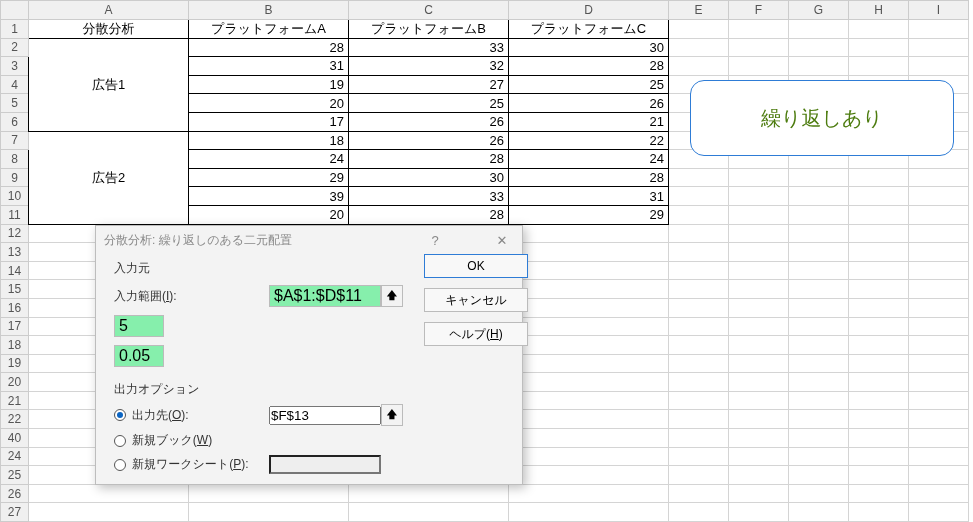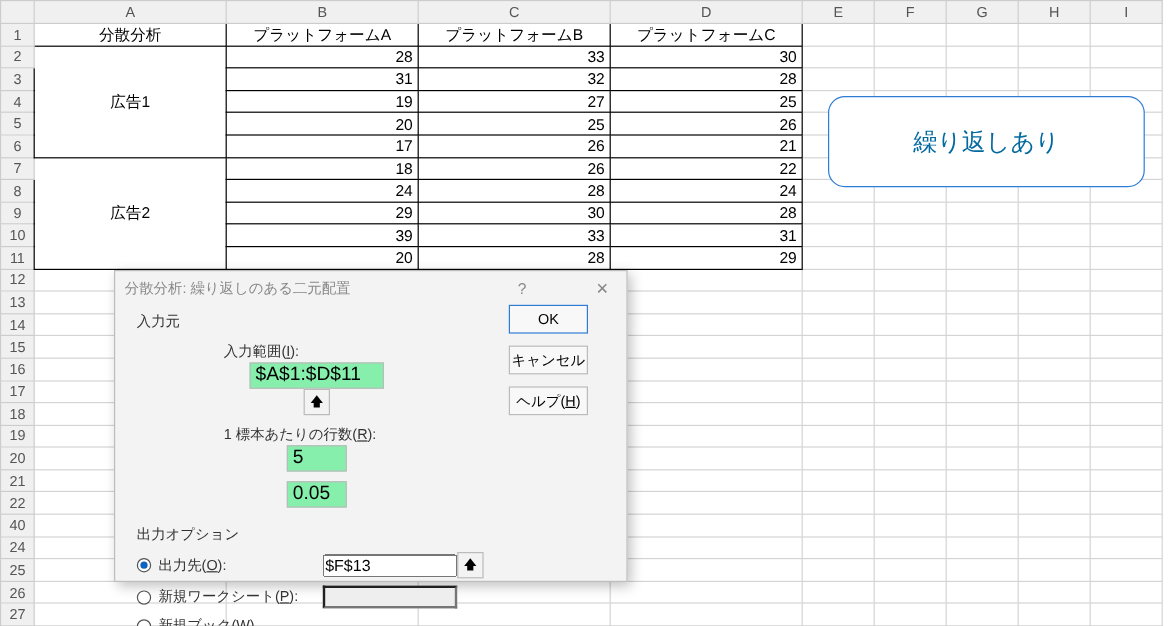--- a/index.html
+++ b/index.html
@@ -62,21 +62,21 @@
   top: 80px;
   width: 264px;
   height: 76px;
   border: 1.5px solid #2e7cd6;
   border-radius: 14px;
   background: #fff;
   display: flex;
   align-items: center;
   justify-content: center;
   font-size: 20px;
-  color: #0369a1;
+  color: #4d7c0f;
   box-shadow: 0 0 0 rgba(0,0,0,0);
 }
 
 
 .dialog {
   position: absolute;
   left: 95px;
   top: 225px;
   width: 428px;
   height: 260px;
@@ -105,21 +105,20 @@
   display: flex;
   padding: 0 12px 10px 18px;
 }
 .dialog .left { flex: 1; }
 .dialog .right { width: 96px; padding-left: 10px; }
 .section-title { margin: 6px 0 6px 0; }
 .field-row {
   display: flex;
   align-items: center;
   margin: 8px 0;
-  flex-direction: column;
 }
 .field-row label { width: 155px; }
 .field-row .input {
   height: 22px;
   border: 1px solid #bbb;
   background: #86efac;
   padding: 0 4px;
   font-size: 16px;
   font-family: inherit;
 }
@@ -148,21 +147,21 @@
 }
 .radio-row .radio.checked::after {
   content: "";
   width: 6px; height: 6px;
   background: #0a64c2;
   border-radius: 50%;
 }
 .radio-row .rlabel { width: 137px; }
 .btn {
   display: block;
-  width: 66px;
+  width: 104px;
   height: 24px;
   border: 1px solid #bbb;
   background: #f8f8f8;
   margin-bottom: 10px;
   font-size: 12px;
   font-family: inherit;
   line-height: 22px;
   text-align: center;
 }
 .btn.primary {
@@ -532,46 +531,45 @@
     <div class="left">
       <div class="section-title">入力元</div>
 
       <div class="field-row">
         <label><span>入力範囲(</span><span class="und">I</span><span>):</span></label>
         <input class="input range-input" value="$A$1:$D$11" style="">
         <button class="pick-btn">🡅</button>
       </div>
 
       <div class="field-row">
-        <label><span>1 標本あたりの行数(</span><span class="und">R</span><span>):</span></label>
         <input class="input small-input" value="5" style="">
       </div>
 
       <div class="field-row">
         <input class="input small-input" value="0.05" style="">
       </div>
 
       <div class="section-title" style="margin-top:14px">出力オプション</div>
 
       <div class="radio-row">
         <span class="radio checked"></span>
         <span class="rlabel"><span>出力先(</span><span class="und">O</span><span>):</span></span>
         <input class="input range-input" value="$F$13" style="">
         <button class="pick-btn">🡅</button>
       </div>
 
       <div class="radio-row">
         <span class="radio"></span>
+        <span class="rlabel"><span>新規ブック(</span><span class="und">W</span><span>)</span></span>
+      </div>
+
+      <div class="radio-row">
+        <span class="radio"></span>
         <span class="rlabel"><span>新規ワークシート(</span><span class="und">P</span><span>):</span></span>
         <input class="input range-input" style="background: rgb(238, 238, 238);">
-      </div>
-
-      <div class="radio-row">
-        <span class="radio"></span>
-        <span class="rlabel"><span>新規ブック(</span><span class="und">W</span><span>)</span></span>
       </div>
     </div>
 
     <div class="right">
       <button class="btn primary">OK</button>
       <button class="btn">キャンセル</button>
       <button class="btn"><span>ヘルプ(</span><span class="und">H</span><span>)</span></button>
     </div>
   </div>
 </div>

